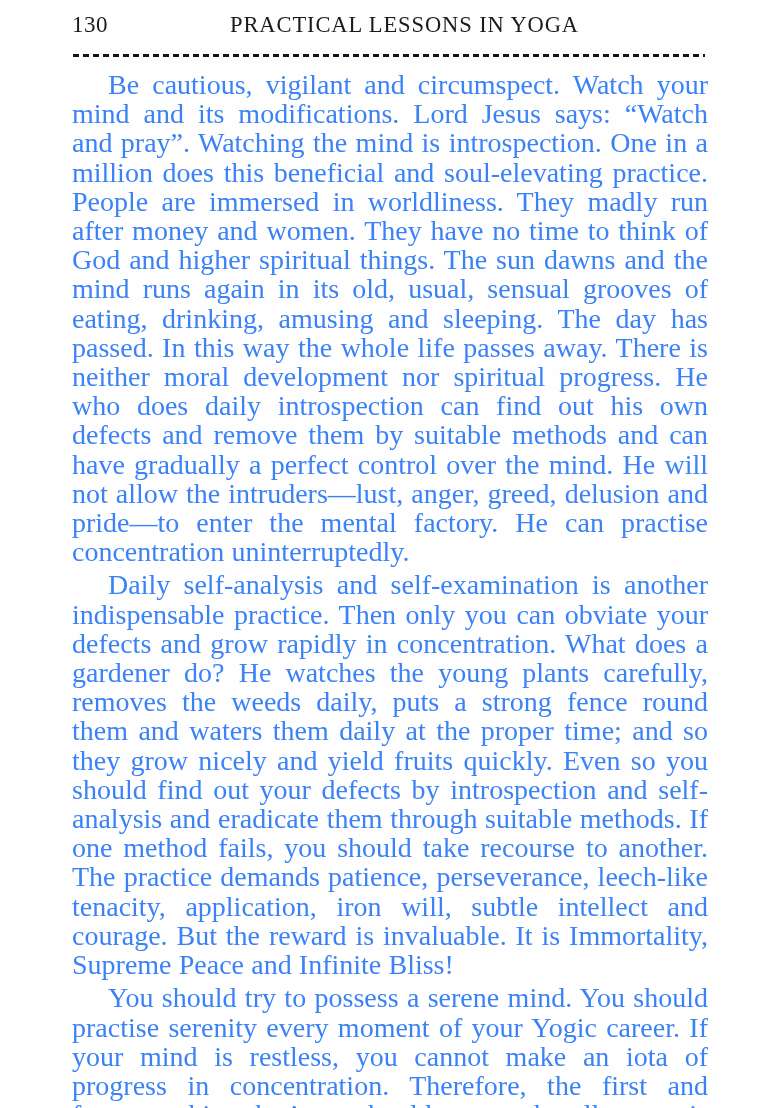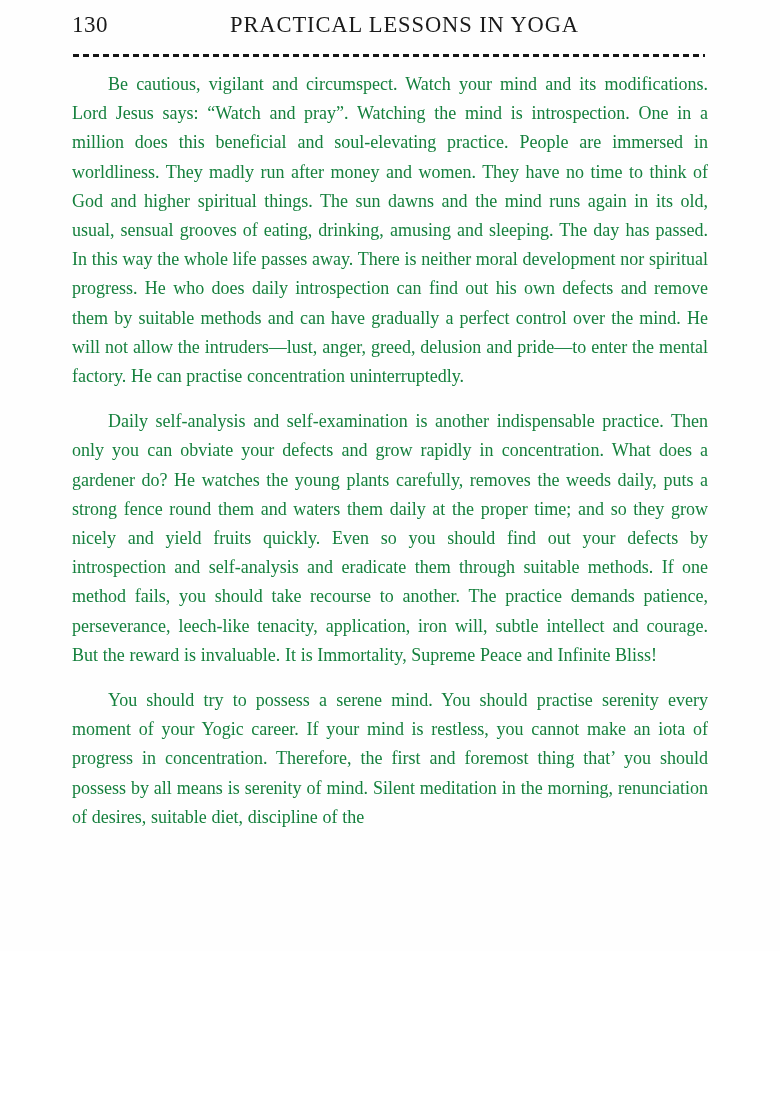--- a/index.html
+++ b/index.html
@@ -78,27 +78,27 @@
     left: 72px;
     top: 70px;
     width: 636px;
   }
   .para {
     margin: 0;
     padding: 0;
     text-align: justify;
     text-justify: inter-word;
     text-indent: 36px;
-    font-size: 18px;
+    font-size: 28px;
     line-height: 29.2px;
-    color: #15803d;
+    color: #3b82f6;
     word-spacing: 0.2px;
     -webkit-font-smoothing: antialiased;
   }
-  .para + .para { margin-top: 16px; }
+  .para + .para { margin-top: 4px; }
 
   
   .para-clipped {
     max-height: 150px;
     overflow: hidden;
   }
 </style>
 </head>
 <body>
 

